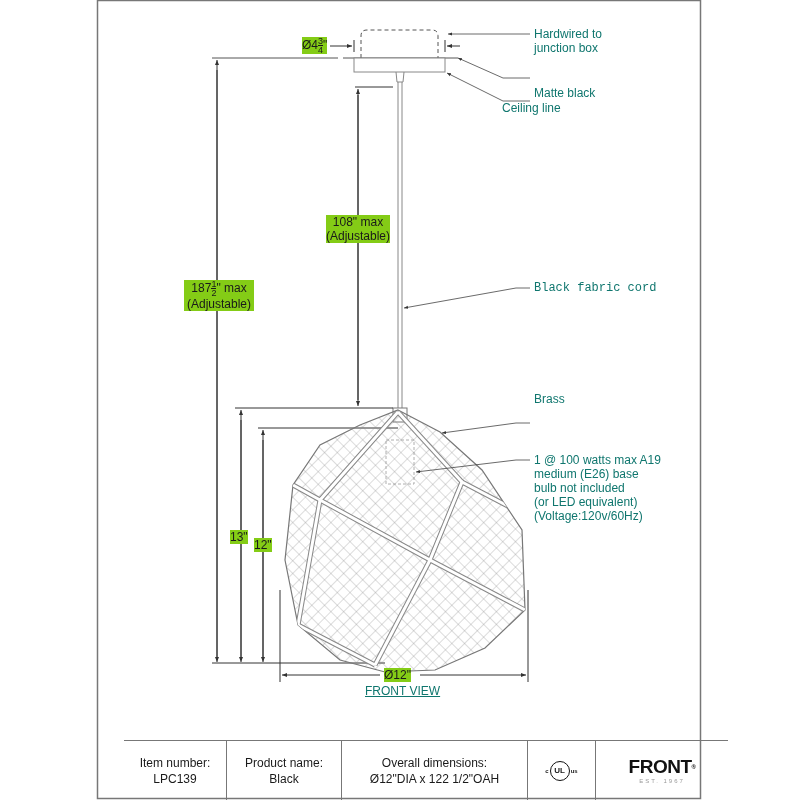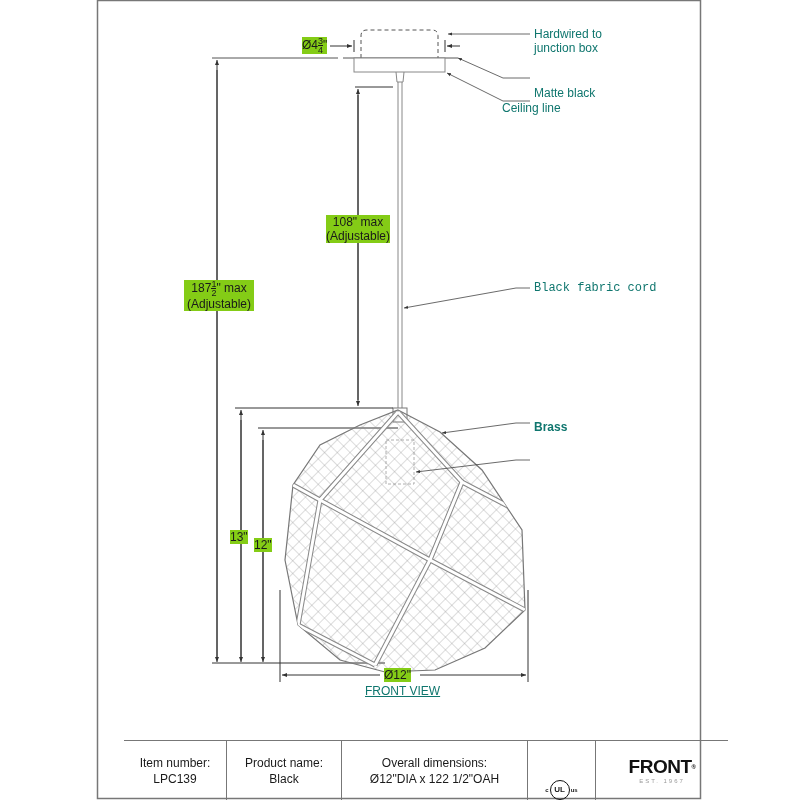--- a/index.html
+++ b/index.html
@@ -129,36 +129,43 @@
   <div class="dimtxt" style="left:384px;top:668px;">Ø12"</div>
   <div class="lbl" style="left:365px;top:684px;text-decoration:underline;">FRONT VIEW</div>
 
   <div class="lbl" style="left:534px;top:27px;">
     <div>Hardwired to</div>
     <div>junction box</div>
   </div>
   <div class="lbl" style="left:502px;top:71px;margin-top:30px;">Ceiling line</div>
   <div class="lbl" style="left:534px;top:86px;">Matte black</div>
   <div class="lbl" style="left:534px;top:281px;font-family:Liberation Mono, monospace;">Black fabric cord</div>
-  <div class="lbl" style="left:534px;top:420px;font-weight:bold;">Brass</div>
+  <div class="lbl" style="left:534px;top:392px;">Brass</div>
+  <div class="lbl" style="left:534px;top:453px;">
+    <div>1 @ 100 watts max A19</div>
+    <div>medium (E26) base</div>
+    <div>bulb not included</div>
+    <div>(or LED equivalent)</div>
+    <div>(Voltage:120v/60Hz)</div>
+  </div>
 
   <div id="title-block">
     <div class="cell" style="width:102px;">
       <div>Item number:</div>
       <div>LPC139</div>
     </div>
     <div class="cell" style="width:114px;">
       <div>Product name:</div>
       <div>Black</div>
     </div>
     <div class="cell" style="width:185px;">
       <div>Overall dimensions:</div>
       <div>Ø12"DIA x 122 1/2"OAH</div>
     </div>
-    <div class="cell" style="width:67px;justify-content:flex-end;">
+    <div class="cell" style="width:67px;">
       <div style="display:flex;align-items:center;gap:1px;font-size:6px;font-weight:bold;">
         <span>c</span>
         <span style="display:inline-flex;width:18px;height:18px;border:1.5px solid #111;border-radius:50%;align-items:center;justify-content:center;font-size:8px;font-weight:bold;">UL</span>
         <span>us</span>
       </div>
     </div>
     <div class="cell" style="flex:1;">
       <div class="renwil"><span>FRONT</span><sup>®</sup></div>
       <div class="est">EST. 1967</div>
     </div>

